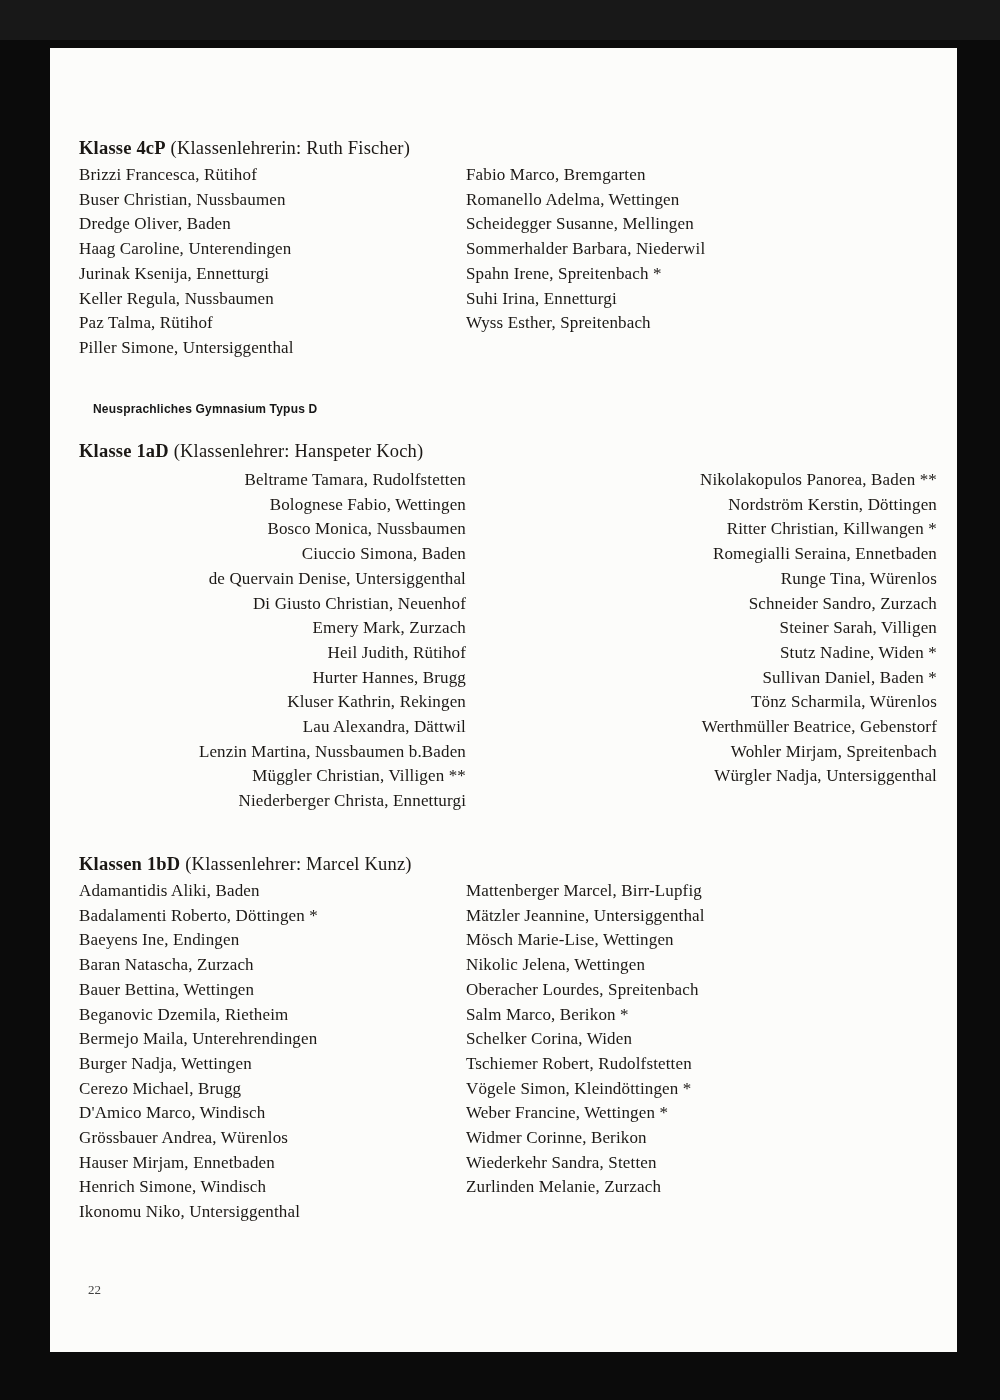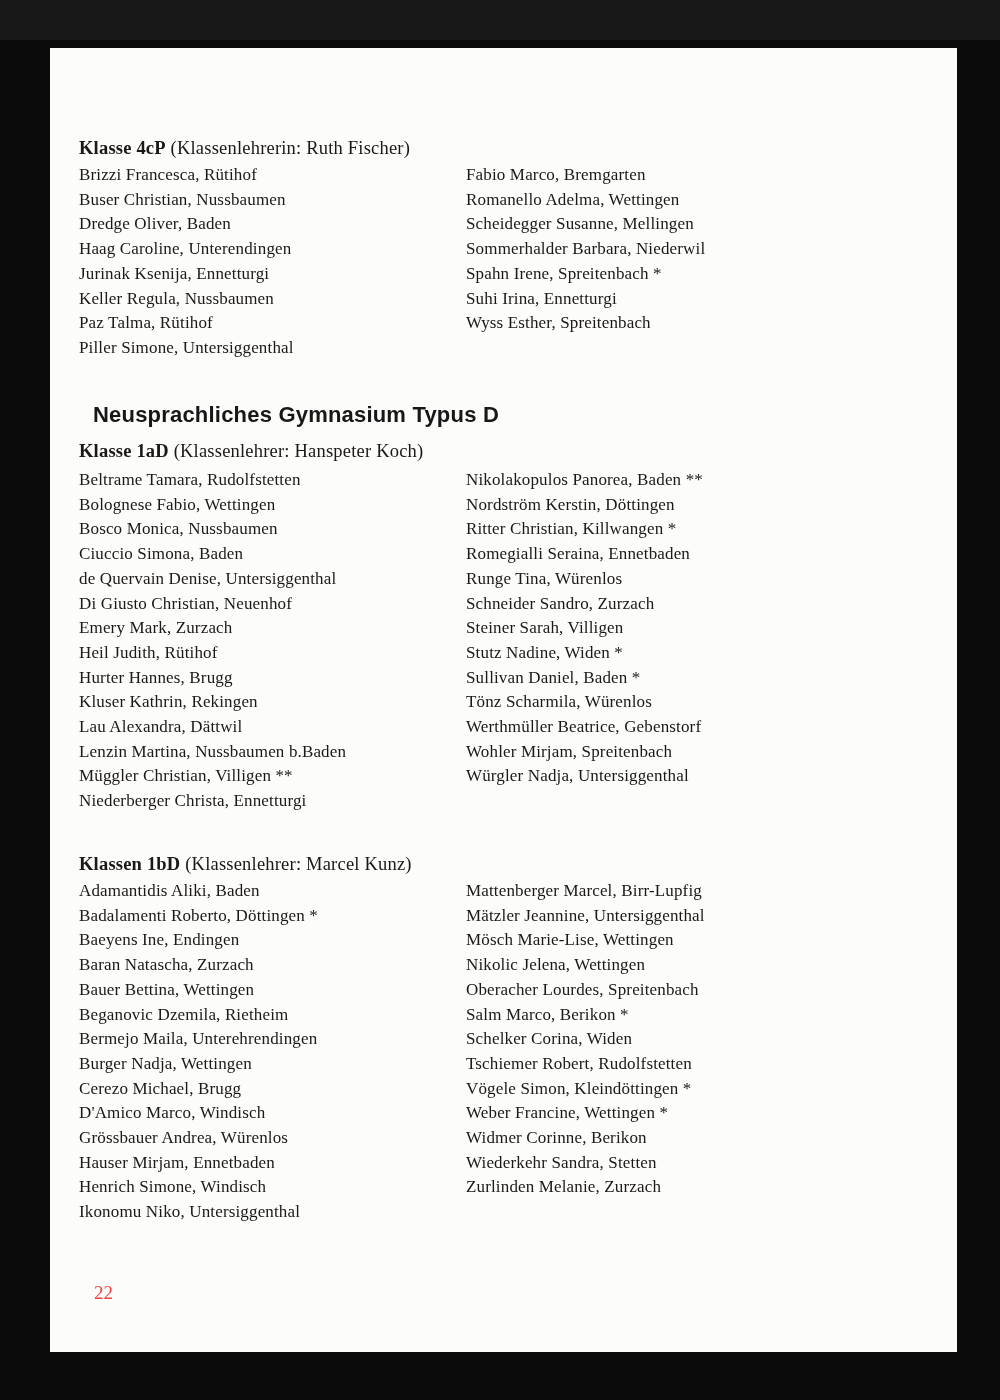--- a/index.html
+++ b/index.html
@@ -43,47 +43,47 @@
   }
   .sec-title .t-bold {
     font-weight: 700;
   }
   .group-heading {
     position: absolute;
     left: 43px;
     margin: 0;
     top: 354px;
     font-family: "Liberation Sans", sans-serif;
-    font-size: 22px;
+    font-size: 12px;
     font-weight: 700;
     letter-spacing: 0.2px;
     color: #171717;
   }
   .cols {
     display: grid;
     grid-template-columns: 387px auto;
   }
   .sec1 .cols { margin-top: 2px; }
-  .sec2 .cols { margin-top: 4px; }
+  .sec2 .cols { margin-top: 4px; text-align: right; }
   .sec3 .cols { margin-top: 2px; }
   .col .row {
     font-size: 17px;
     line-height: 24.7px;
     white-space: nowrap;
     letter-spacing: 0.15px;
   }
   .sec1 { top: 87px; }
   .sec2 { top: 390px; }
   .sec3 { top: 803px; }
   .page-number {
     position: absolute;
-    left: 44px;
+    left: 38px;
     top: 1234px;
-    font-size: 19px;
-    color: #ef4444;
+    font-size: 13px;
+    color: #404040;
   }
 </style>
 </head>
 <body>
 
 <div class="top-band"></div>
 
 <div class="page">
 
   <div class="sec sec1">

